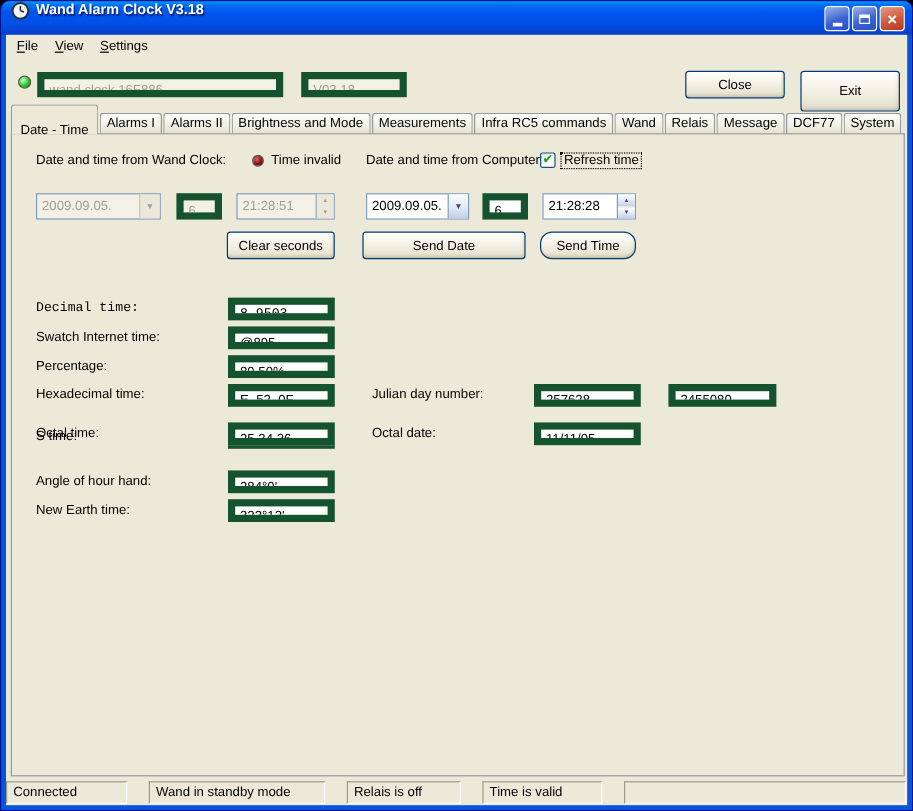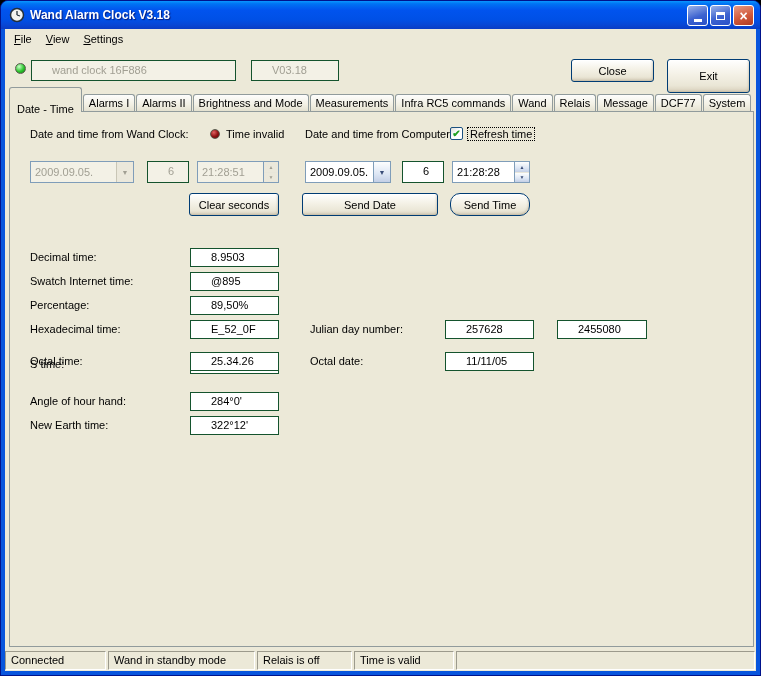--- a/index.html
+++ b/index.html
@@ -4,21 +4,21 @@
 <style>
   * { margin:0; padding:0; box-sizing:border-box; }
   html,body { width:761px; height:676px; }
   body { font-family:"Liberation Sans", sans-serif; font-size:11px; color:#000; background:#000; }
 
   .window { position:relative; width:761px; height:676px; background:#0855DD; border-radius:8px 8px 0 0; overflow:hidden; border:1px solid #00138C; }
 
   
   .titlebar { position:absolute; top:0; left:0; right:0; height:28px;
     background:linear-gradient(180deg,#0997FF 0%,#0073F3 10%,#0154EE 32%,#0050E6 66%,#0747D6 84%,#0A3CC4 100%);
-    display:flex; align-items:center; padding:0 6px; }
+    display:flex; align-items:flex-start; padding:0 6px; }
   .app-icon { width:16px; height:16px; margin:0 5px 0 2px; }
   .title-text { color:#fff; font-weight:bold; font-size:12px; text-shadow:1px 1px 1px #0A1D7A; white-space:nowrap; }
   .tb-buttons { position:absolute; right:6px; top:4px; display:flex; gap:2px; }
   .tb-btn { width:21px; height:21px; border:1px solid #fff; border-radius:3px; display:flex; align-items:center; justify-content:center; }
   .tb-btn.minmax { background:linear-gradient(160deg,#9CB3E8 0%,#3D63D0 55%,#2A50C8 100%); }
   .tb-btn.close { background:linear-gradient(160deg,#E79A84 0%,#D15A3C 55%,#B03A22 100%); color:#fff; font-size:14px; font-weight:bold; line-height:1; }
   .min-glyph { width:8px; height:3px; background:#fff; align-self:flex-end; margin:0 0 3px 0; }
   .max-glyph { width:9px; height:8px; border:1px solid #fff; border-top:3px solid #fff; }
 
   
@@ -27,21 +27,21 @@
   .menubar { position:absolute; top:0; left:0; right:0; height:20px; display:flex; align-items:center; padding-left:2px; }
   .menu-item { display:inline-block; padding:2px 7px;text-align:right; }
   .menu-item::first-letter { text-decoration:underline; }
 
   .led { border-radius:50%; border:1px solid #5A5A4E; }
   .led-green { position:absolute; left:10px; top:34px; width:11px; height:11px;
     background:radial-gradient(circle at 35% 30%, #C8FFC8, #2DC52D 55%, #0E7A0E); }
   .led-red { position:absolute; width:10px; height:10px;
     background:radial-gradient(circle at 35% 30%, #E06060, #8E1212 55%, #5C0A0A); }
 
-  .edit { border:1px solid #14532d; background:#fff; padding:2px 20px; line-height:15px; overflow:hidden; white-space:nowrap; }
+  .edit { border:6px solid #14532d; background:#fff; padding:2px 4px; line-height:15px; overflow:hidden; white-space:nowrap; }
   .edit.dim { background:#F3F1E6; color:#A19F93; }
 
   .hfield { position:absolute; height:21px; }
   .hfield-device { left:26px; top:31px; width:205px; }
   .hfield-version { left:246px; top:31px; width:88px; }
 
   .btn { border:1px solid #003C74; border-radius:3px;
     background:linear-gradient(180deg,#FFFFFF 0%,#F4F1E6 45%,#EAE6D6 80%,#D8D0BC 100%);
     box-shadow:inset 0 1px 0 #fff, inset -1px -1px 2px rgba(160,150,120,.35);
     font-family:inherit; font-size:11px; text-align:center; position:absolute;
@@ -78,21 +78,21 @@
   .day-edit { position:absolute; width:38px; height:22px; }
 
   .panel-btn { height:23px; }
 
   .frow { position:absolute; left:0; right:0; height:20px; }
   .frow .rlabel { position:absolute; left:20px; top:3px; white-space:nowrap; }
   .vbox { position:absolute; height:19px; line-height:13px; }
   .vbox-main { left:180px; width:89px; }
 
   
-  .statusbar { position:absolute; left:0; right:0; bottom:0; height:21px; display:flex; gap:2px; padding:1px 1px 1px 0;margin-top:28px; }
+  .statusbar { position:absolute; left:0; right:0; bottom:0; height:21px; display:flex; gap:18px; padding:1px 1px 1px 0;margin-top:28px; }
   .sp { border:1px solid; border-color:#9C9A8C #FFFFFF #FFFFFF #9C9A8C; padding:2px 5px 0; white-space:nowrap; overflow:hidden; }
   .sp1 { width:101px; } .sp2 { width:147px; } .sp3 { width:95px; } .sp4 { width:100px; } .sp5 { flex:1; }
 </style>
 </head>
 <body>
 
 <div class="window">
 
   <div class="titlebar">
     <svg class="app-icon" viewBox="0 0 16 16">
@@ -177,21 +177,21 @@
         <span class="spin">
           <span class="sb">▲</span>
           <span class="sb">▼</span>
         </span>
       </div>
 
       <div class="btn panel-btn" style="left:179px; top:81px; width:90px;">Clear seconds</div>
       <div class="btn panel-btn" style="left:292px; top:81px; width:136px;">Send Date</div>
       <div class="btn panel-btn" style="left:440px; top:81px; width:80px;border-radius:10px;">Send Time</div>
 
-      <div class="frow" style="top:136px;">
+      <div class="frow" style="top:136px;font-family:Liberation Mono, monospace;">
         <span class="rlabel">Decimal time:</span>
         <div class="edit vbox vbox-main">8.9503</div>
       </div>
       <div class="frow" style="top:160px;">
         <span class="rlabel">Swatch Internet time:</span>
         <div class="edit vbox vbox-main">@895</div>
       </div>
       <div class="frow" style="top:184px;">
         <span class="rlabel">Percentage:</span>
         <div class="edit vbox vbox-main">89,50%</div>

